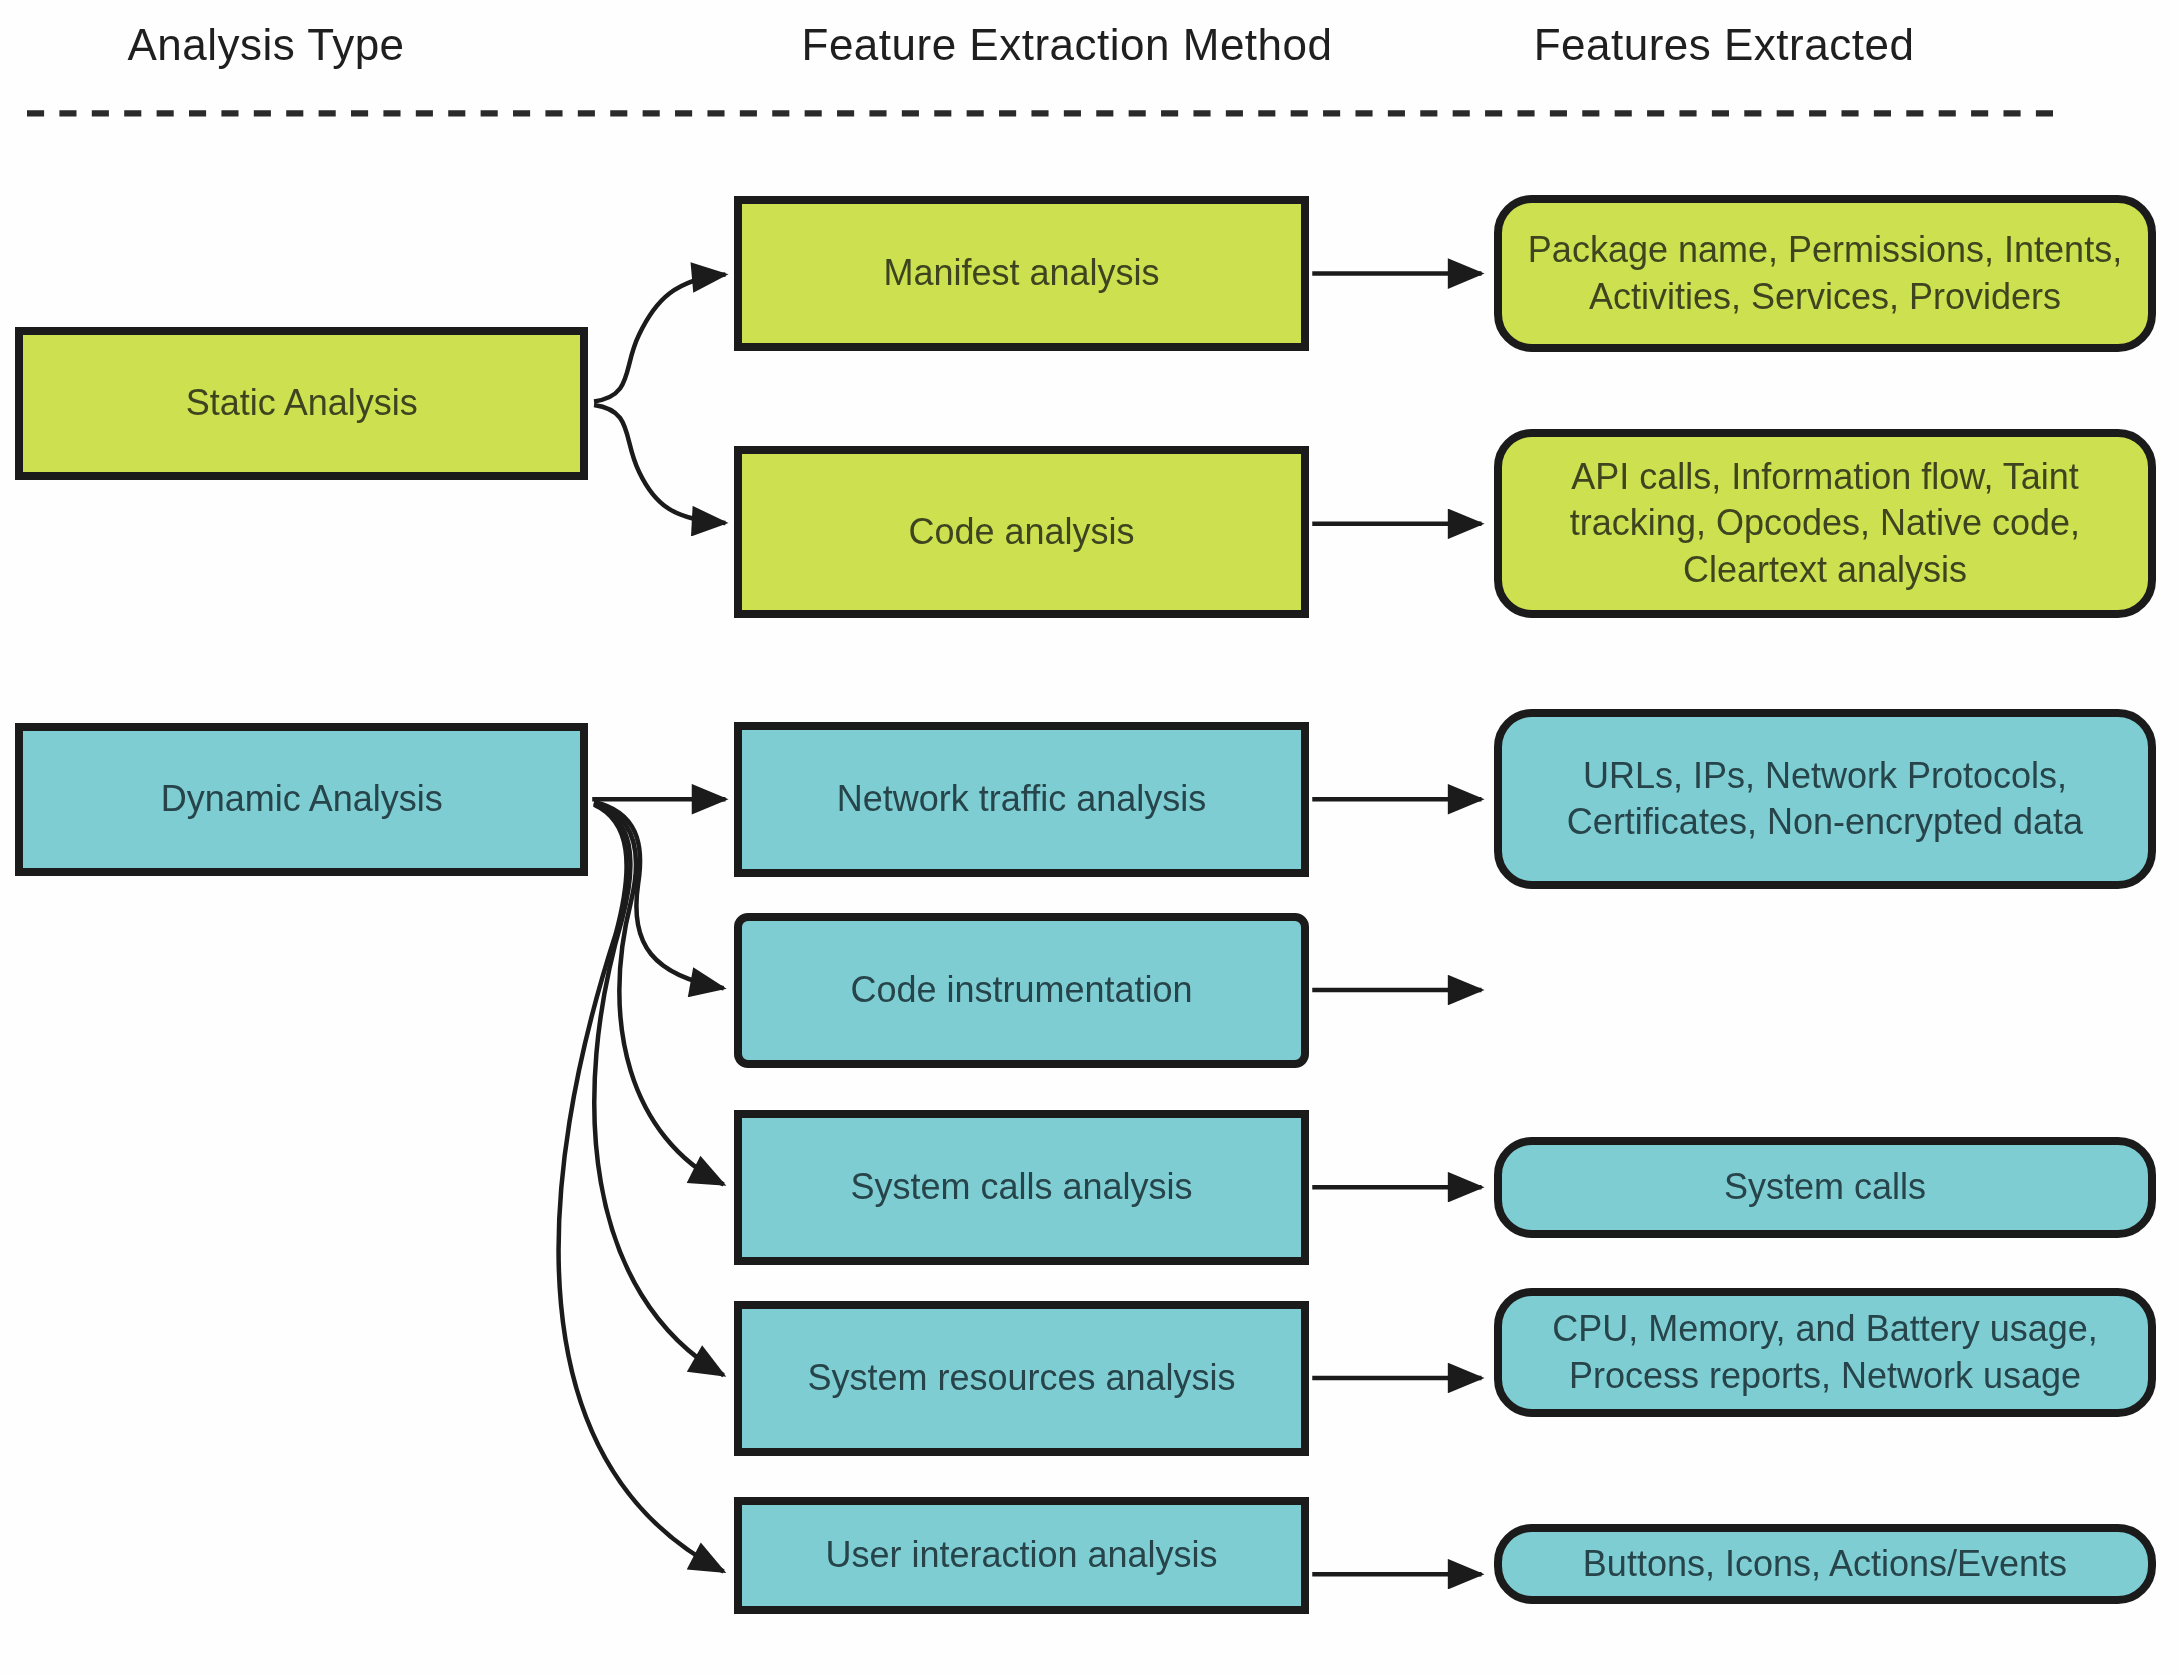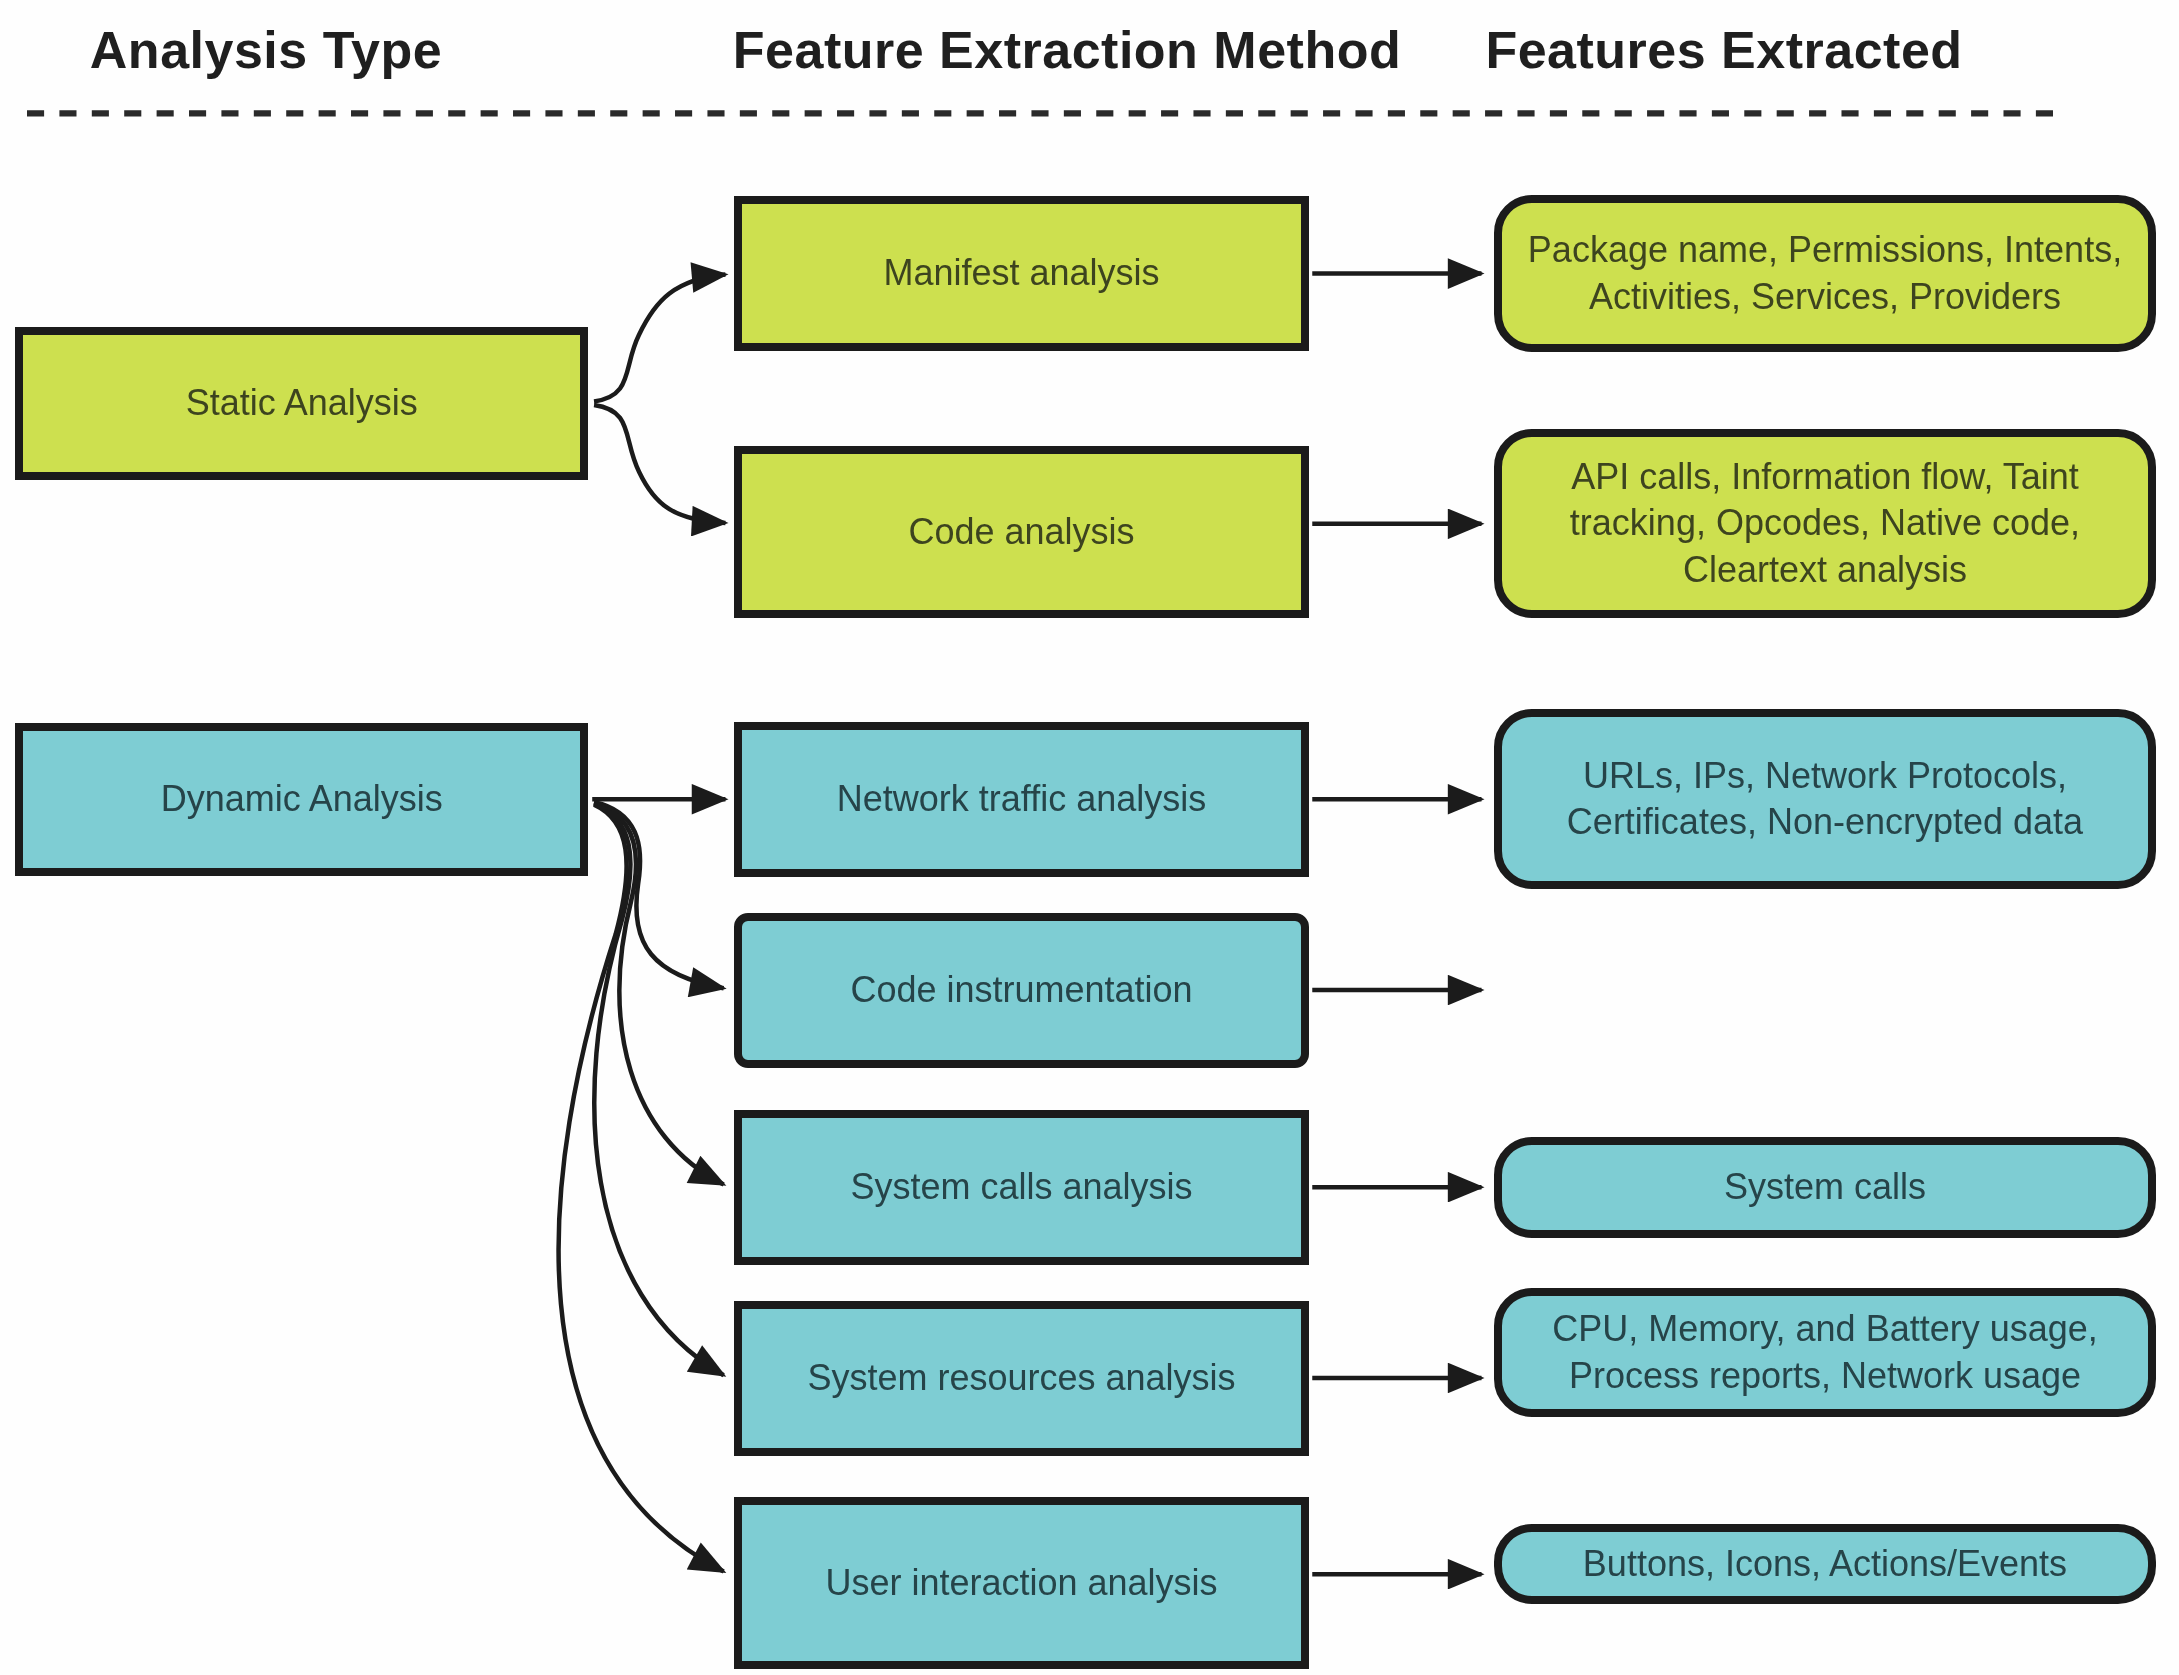--- a/index.html
+++ b/index.html
@@ -12,22 +12,22 @@
     position: relative;
     width: 2179px;
     height: 1675px;
     background: #fefefe;
     overflow: hidden;
   }
   .col-header {
     position: absolute;
     top: 20px;
     transform: translateX(-50%);
-    font-size: 52px;
-    font-weight: 700;
+    font-size: 44px;
+    font-weight: 400;
     color: #1f1f1f;
     letter-spacing: 0.5px;
     white-space: nowrap;
   }
   .box {
     position: absolute;
     box-sizing: border-box;
     border: 8px solid #1b1b1b;
     display: flex;
     align-items: center;
@@ -102,21 +102,21 @@
 
   <div class="box type-box fill-static" style="top:327px; height:153px;">Static Analysis</div>
   <div class="box type-box fill-dynamic" style="top:723px; height:153px;">Dynamic Analysis</div>
 
   <div class="box method-box fill-static" style="top:196px;  height:155px;">Manifest analysis</div>
   <div class="box method-box fill-static" style="top:446px;  height:172px;">Code analysis</div>
   <div class="box method-box fill-dynamic" style="top:722px;  height:155px;">Network traffic analysis</div>
   <div class="box method-box fill-dynamic" style="top:913px; height:155px;border-radius:14px;">Code instrumentation</div>
   <div class="box method-box fill-dynamic" style="top:1110px; height:155px;">System calls analysis</div>
   <div class="box method-box fill-dynamic" style="top:1301px; height:155px;">System resources analysis</div>
-  <div class="box method-box fill-dynamic" style="top:1497px; height:172px;">User interaction analysis</div>
+  <div class="box method-box fill-dynamic" style="top:1497px; height:117px;">User interaction analysis</div>
 
   <div class="box feature-box fill-static" style="top:195px;  height:157px;">Package name, Permissions, Intents, Activities, Services, Providers</div>
   <div class="box feature-box fill-static" style="top:429px;  height:189px;">API calls, Information flow, Taint tracking, Opcodes, Native code, Cleartext analysis</div>
   <div class="box feature-box fill-dynamic" style="top:709px;  height:180px;">URLs, IPs, Network Protocols, Certificates, Non-encrypted data</div>
   <div class="box feature-box fill-dynamic" style="top:1137px; height:101px;">System calls</div>
   <div class="box feature-box fill-dynamic" style="top:1288px; height:129px;">CPU, Memory, and Battery usage, Process reports, Network usage</div>
   <div class="box feature-box fill-dynamic" style="top:1524px; height:80px;">Buttons, Icons, Actions/Events</div>
 
 </div>
 

